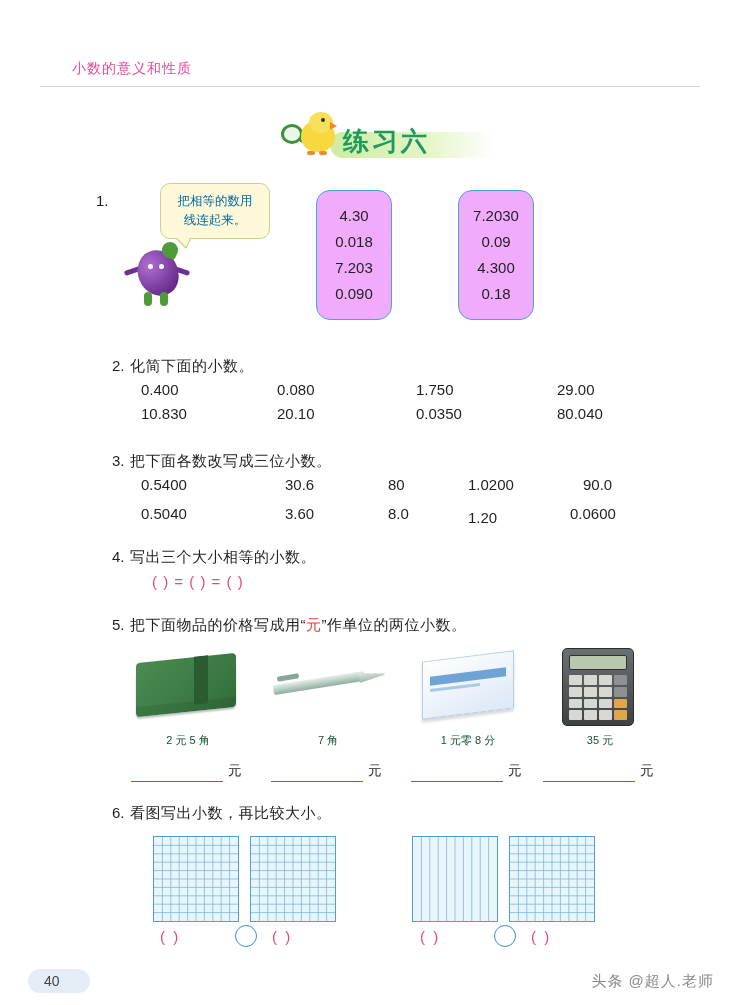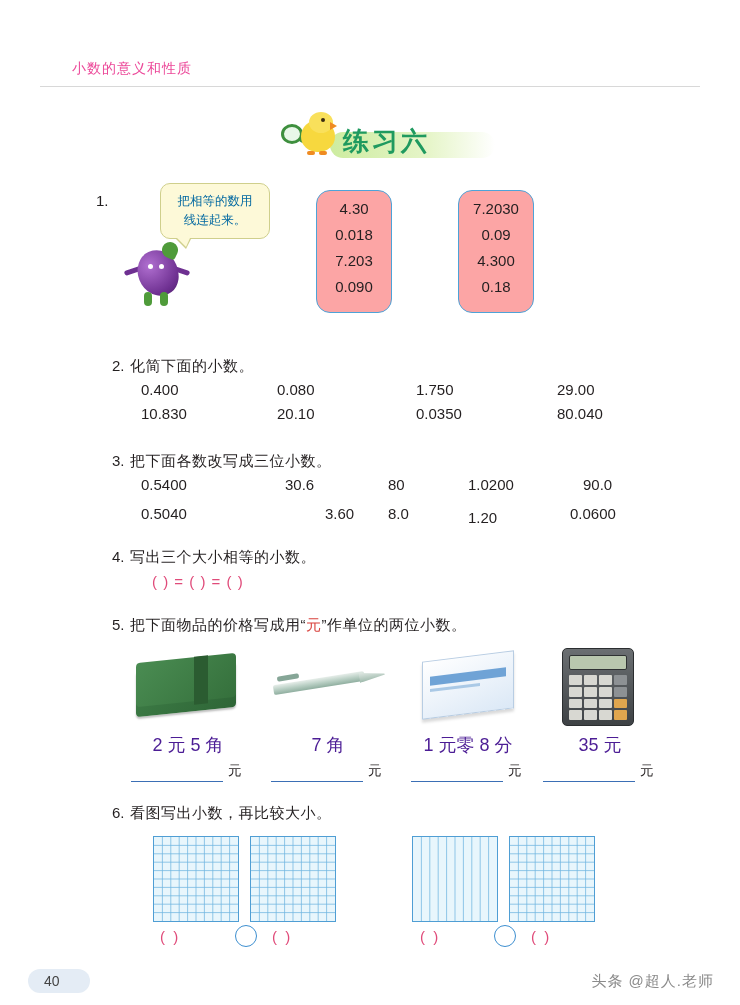--- a/index.html
+++ b/index.html
@@ -175,23 +175,23 @@
     background: #fff; border-radius: 50%;
   }
   .eggplant .eye.l { left: 22px; }
   .eggplant .eye.r { left: 33px; }
 
   .numbox {
     position: absolute;
     border: 1.4px solid #4da3d8;
     border-radius: 14px;
     width: 76px;
-    padding: 5px 0 12px 0;
+    padding: 12px 0 12px 0;
     text-align: center;
-    background: #fca5a5;
+    background: #f0abfc;
   }
   .numbox .n {
     font-size: 15px;
     line-height: 26px;
     color: #231f20;
     font-family: "Liberation Sans", sans-serif;
   }
   #q1-box-left { left: 316px; top: 190px; }
   #q1-box-right { left: 458px; top: 190px; }
   .val { position: absolute; font-size: 15px; color: #231f20; }
@@ -202,21 +202,21 @@
     left: 152px; top: 573px;
     font-size: 15px;
     color: #e04b7a;
     letter-spacing: 1px;
   }
 
   
   .item { position: absolute; width: 120px; }
   .item .cap {
     position: absolute; top: 95px; width: 120px;
-    text-align: center; font-size: 18px; color: #4c1d95;
+    text-align: center; font-size: 11px; color: #14532d;
   }
   .item .blank {
     position: absolute; top: 130px; left: 3px;
     width: 92px; border-bottom: 1.3px solid #3b6fb5; height: 14px;
   }
   .item .yuan {
     position: absolute; top: 124px; left: 100px;
     font-size: 13.5px; color: #231f20;
   }
 
@@ -406,21 +406,21 @@
   <div class="qnum" style="left:112px; top:452px;">3.</div>
   <div class="qtext" style="left:130px; top:452px;">把下面各数改写成三位小数。</div>
 
   <div class="val" style="left:141px; top:476px;">0.5400</div>
   <div class="val" style="left:285px; top:476px;">30.6</div>
   <div class="val" style="left:388px; top:476px;">80</div>
   <div class="val" style="left:468px; top:476px;">1.0200</div>
   <div class="val" style="left:583px; top:476px;">90.0</div>
 
   <div class="val" style="left:141px; top:505px;">0.5040</div>
-  <div class="val" style="left:285px; top:505px;margin-left:40px;">3.60</div>
+  <div class="val" style="left:285px; top:505px;">3.60</div>
   <div class="val" style="left:388px; top:505px;">8.0</div>
   <div class="val" style="left:468px; top:509px;">1.20</div>
   <div class="val" style="left:570px; top:505px;">0.0600</div>
 
   <div class="qnum" style="left:112px; top:548px;">4.</div>
   <div class="qtext" style="left:130px; top:548px;">写出三个大小相等的小数。</div>
   <div class="q4-line">(        ) = (        ) = (        )</div>
 
   <div class="qnum" style="left:112px; top:616px;">5.</div>
   <div class="qtext" style="left:130px; top:616px;">

